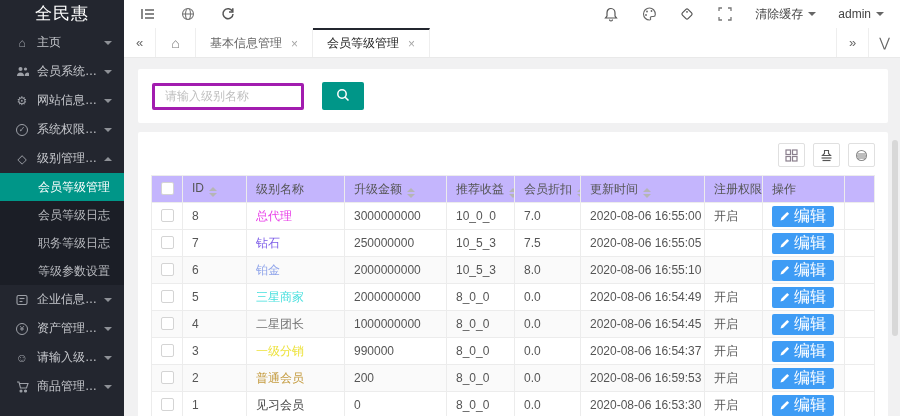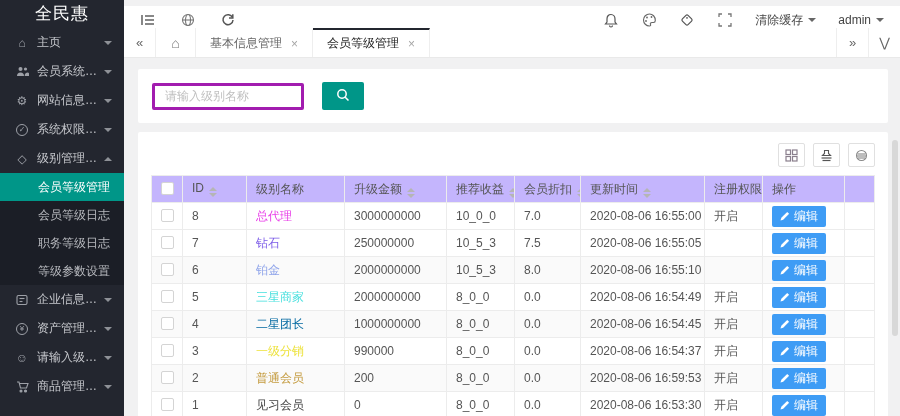--- a/index.html
+++ b/index.html
@@ -14,21 +14,21 @@
   .s-icon svg{display:block}
   .s-label{font-size:12px;overflow:hidden;text-overflow:ellipsis}
   .caret{margin-left:auto;width:0;height:0;border-left:4px solid transparent;border-right:4px solid transparent;border-top:4px solid #8e9197}
   .caret.up{border-top:none;border-bottom:4px solid #8e9197}
   .side-sub{background:#1B1E26}
   .side-sub .side-item{height:28px;padding-left:38px;color:#b8babf}
   .side-sub .side-item.active-sub{background:#009688;color:#fff}
   .circ{display:inline-flex;width:12px;height:12px;border:1px solid #9ea1a8;border-radius:50%;font-size:8px;align-items:center;justify-content:center;color:#9ea1a8}
 
   
-  .topbar{position:absolute;left:124px;top:6px;right:0;height:28px;background:#fff;display:flex;align-items:center;padding:0 16px}
+  .topbar{position:absolute;left:124px;top:0;right:0;height:28px;background:#fff;display:flex;align-items:center;padding:0 16px}
   .tb-left{display:flex;align-items:center;gap:24px;color:#555}
   .tb-right{margin-left:auto;display:flex;align-items:center;gap:22px;color:#444}
   .tb-icon{display:inline-flex;align-items:center;justify-content:center;width:16px;height:16px;color:#555;cursor:pointer}
   .tb-text{display:inline-flex;align-items:center;gap:5px;font-size:12px;cursor:pointer}
   .dd-caret{width:0;height:0;border-left:4px solid transparent;border-right:4px solid transparent;border-top:4px solid #666}
 
   
   .tabbar{position:absolute;left:124px;top:28px;right:0;height:30px;background:#fff;border-bottom:1px solid #e9e9e9;display:flex;align-items:stretch;z-index:4}
   .tab-navbtn{width:32px;display:flex;align-items:center;justify-content:center;color:#666;border-right:1px solid #eee;cursor:pointer;font-size:13px}
   .tab-home{width:40px;display:flex;align-items:center;justify-content:center;color:#777;border-right:1px solid #eee;cursor:pointer;font-size:14px}
@@ -55,21 +55,21 @@
   thead th{background:#c4b5fd;color:#555}
   tr.stripe td{background:#FAFAFA}
   tr.stripe td.filler{background:#fff}
   .col-cb{width:31px}.col-id{width:64px}.col-name{width:98px}.col-amount{width:102px}
   .col-income{width:68px}.col-discount{width:66px}.col-time{width:124px}.col-reg{width:58px}.col-op{width:82px}
   .cb{display:inline-block;width:13px;height:13px;border:1px solid #d4d4d4;border-radius:2px;background:#fff;vertical-align:-2px;cursor:pointer}
   .sort{display:inline-flex;flex-direction:column;margin-left:5px;vertical-align:1px;cursor:pointer}
   .sort b{width:0;height:0;border-left:4px solid transparent;border-right:4px solid transparent;display:block}
   .sort .su{border-bottom:4px solid #b5b5b5;margin-bottom:2px}
   .sort .sd{border-top:4px solid #b5b5b5}
-  .btn-edit{display:inline-flex;align-items:center;gap:4px;background:#3E9CF5;color:#fff;border:none;border-radius:2px;height:21px;padding:0 8px;font-size:12px;cursor:pointer}
+  .btn-edit{display:inline-flex;align-items:center;gap:4px;background:#3E9CF5;color:#fff;border:none;border-radius:2px;height:21px;padding:0 8px;font-size:16px;cursor:pointer}
 
   .scrollbar{position:absolute;right:2px;top:140px;width:6px;height:196px;background:#d8d8d8;border-radius:3px;z-index:6}
 </style>
 </head>
 <body>
 
 <div class="sidebar">
   <div class="logo">全民惠</div>
   <div id="side-menu">
       <div class="side-item">
@@ -384,21 +384,21 @@
                 <svg width="10" height="10" viewBox="0 0 10 10">
                   <path d="M0.5 9.5 L1.3 6.8 L7.2 0.9 L9.1 2.8 L3.2 8.7 Z" fill="#fff"></path>
                 </svg>
                 <span>编辑</span>
               </button></td>
             <td class="filler"></td>
           </tr>
           <tr class="stripe">
             <td class="col-cb"><span class="cb"></span></td>
             <td class="col-id">4</td>
-            <td class="col-name"><span style="color:#0369a1">二星团长</span></td>
+            <td class="col-name"><span style="color:#737373">二星团长</span></td>
             <td class="col-amount">1000000000</td>
             <td class="col-income">8_0_0</td>
             <td class="col-discount">0.0</td>
             <td class="col-time">2020-08-06 16:54:45</td>
             <td class="col-reg">开启</td>
             <td class="col-op"><button class="btn-edit">
                 <svg width="10" height="10" viewBox="0 0 10 10">
                   <path d="M0.5 9.5 L1.3 6.8 L7.2 0.9 L9.1 2.8 L3.2 8.7 Z" fill="#fff"></path>
                 </svg>
                 <span>编辑</span>

